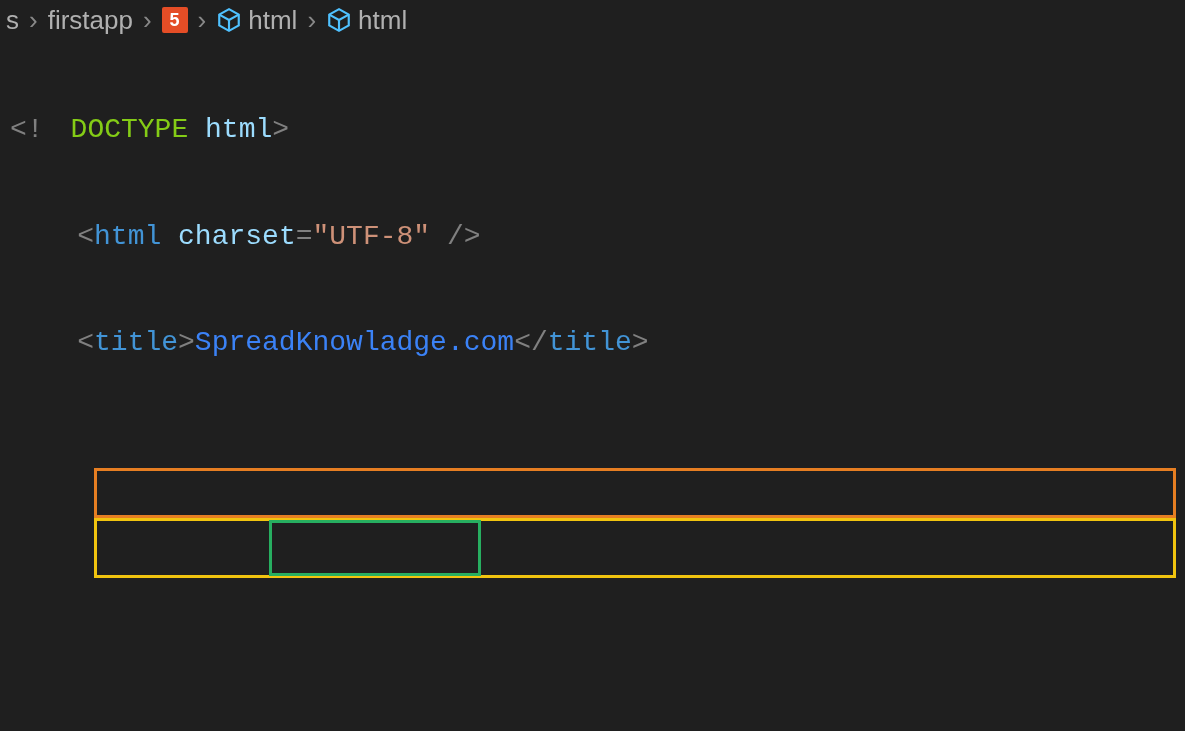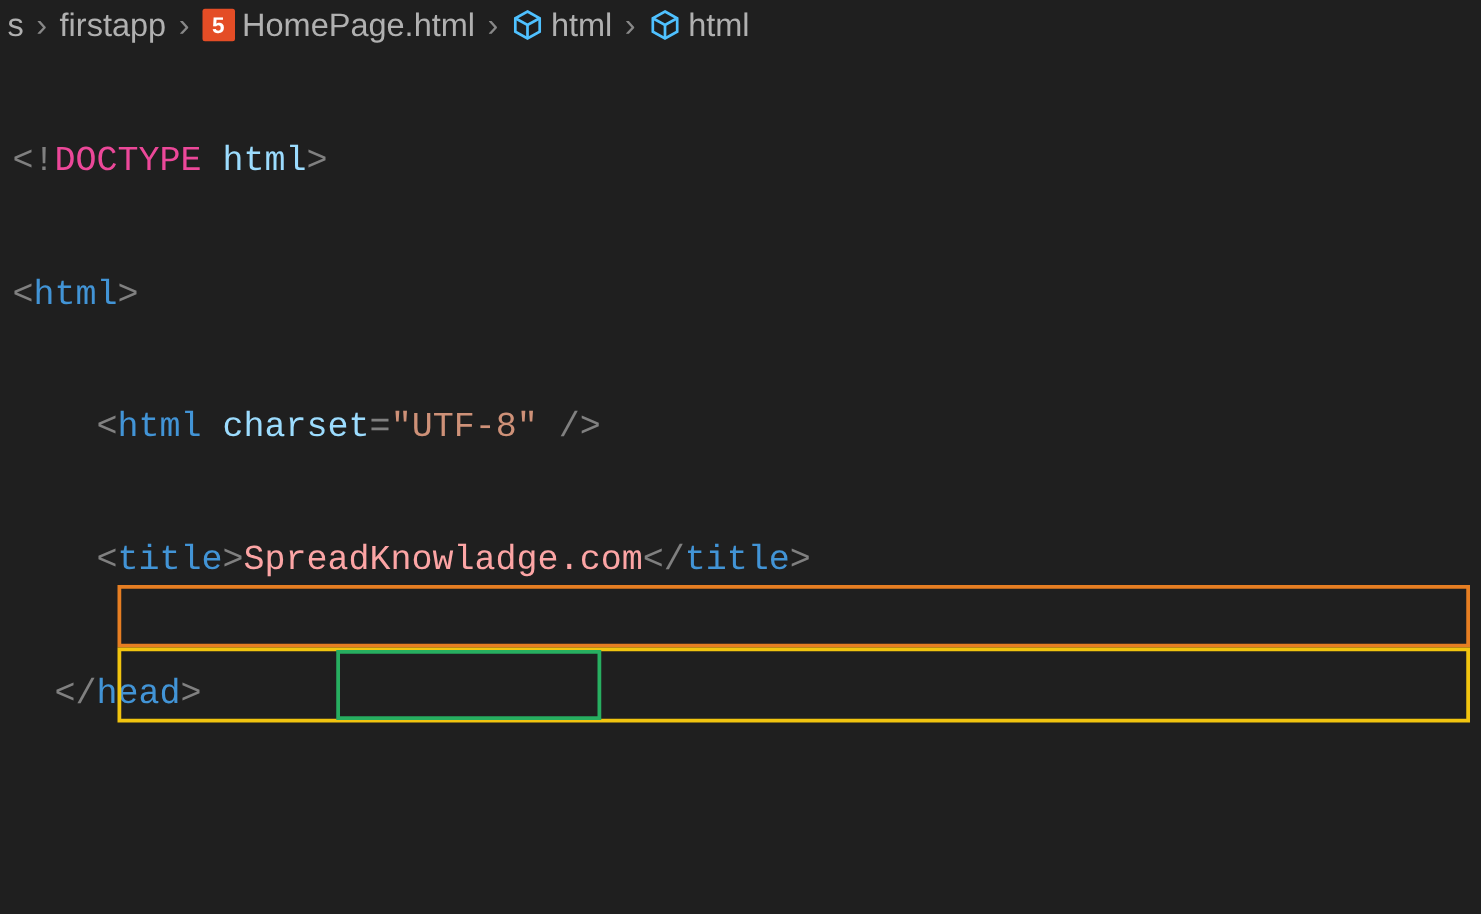--- a/index.html
+++ b/index.html
@@ -57,26 +57,26 @@
       align-items: center;
     }
     .editor {
       padding: 10px 0 0 10px;
       line-height: 1.9;
       font-size: 28px;
       white-space: pre;
       position: relative;
     }
     .punct { color: #808080; }
-    .doctype { color: #ec4899; }
+    .doctype { color: #84cc16; margin-left: 27px; }
     .keyword { color: #9cdcfe; }
     .tag { color: #4294d6; }
     .attrname { color: #9cdcfe; }
     .attrvalue { color: #ce9178; }
-    .text { color: #fca5a5; }
+    .text { color: #3b82f6; }
     .line { position: relative; }
     .highlight-orange {
       position: absolute;
       border: 3px solid #e67e22;
       left: 94px;
       top: 428px;
       width: 1082px;
       height: 50px;
       pointer-events: none;
     }
@@ -103,21 +103,20 @@
 </head>
 <body>
 
 <div class="breadcrumb">
   <span class="breadcrumb-item">s</span>
   <span class="chevron">›</span>
   <span class="breadcrumb-item">firstapp</span>
   <span class="chevron">›</span>
   <span class="breadcrumb-item">
     <span class="html5-icon">5</span>
-    <span>HomePage.html</span>
   </span>
   <span class="chevron">›</span>
   <span class="breadcrumb-item">
     <span class="cube-icon">
       <svg class="cube" viewBox="0 0 24 24" fill="none" stroke="#4fc1ff" stroke-width="2">
         <path d="M12 2 L21 7 L21 17 L12 22 L3 17 L3 7 Z"></path>
         <path d="M3 7 L12 12 L21 7"></path>
         <path d="M12 12 L12 22"></path>
       </svg>
     </span>
@@ -131,24 +130,22 @@
         <path d="M3 7 L12 12 L21 7"></path>
         <path d="M12 12 L12 22"></path>
       </svg>
     </span>
     <span>html</span>
   </span>
 </div>
 
 <div class="editor">
 <div class="line"><span class="punct">&lt;!</span><span class="doctype">DOCTYPE</span><span> </span><span class="keyword">html</span><span class="punct">&gt;</span></div>
-<div class="line"><span class="punct">&lt;</span><span class="tag">html</span><span class="punct">&gt;</span></div>
 <div class="line"><span>    </span><span class="punct">&lt;</span><span class="tag">html</span><span> </span><span class="attrname">charset</span><span class="punct">=</span><span class="attrvalue">"UTF-8"</span><span> </span><span class="punct">/&gt;</span></div>
 <div class="line"><span>    </span><span class="punct">&lt;</span><span class="tag">title</span><span class="punct">&gt;</span><span class="text">SpreadKnowladge.com</span><span class="punct">&lt;/</span><span class="tag">title</span><span class="punct">&gt;</span></div>
-<div class="line"><span>  </span><span class="punct">&lt;/</span><span class="tag">head</span><span class="punct">&gt;</span></div>
 
 
 
 
 
 
 <div class="highlight-orange"></div>
 <div class="highlight-yellow"></div>
 <div class="highlight-green"></div>
 </div>

